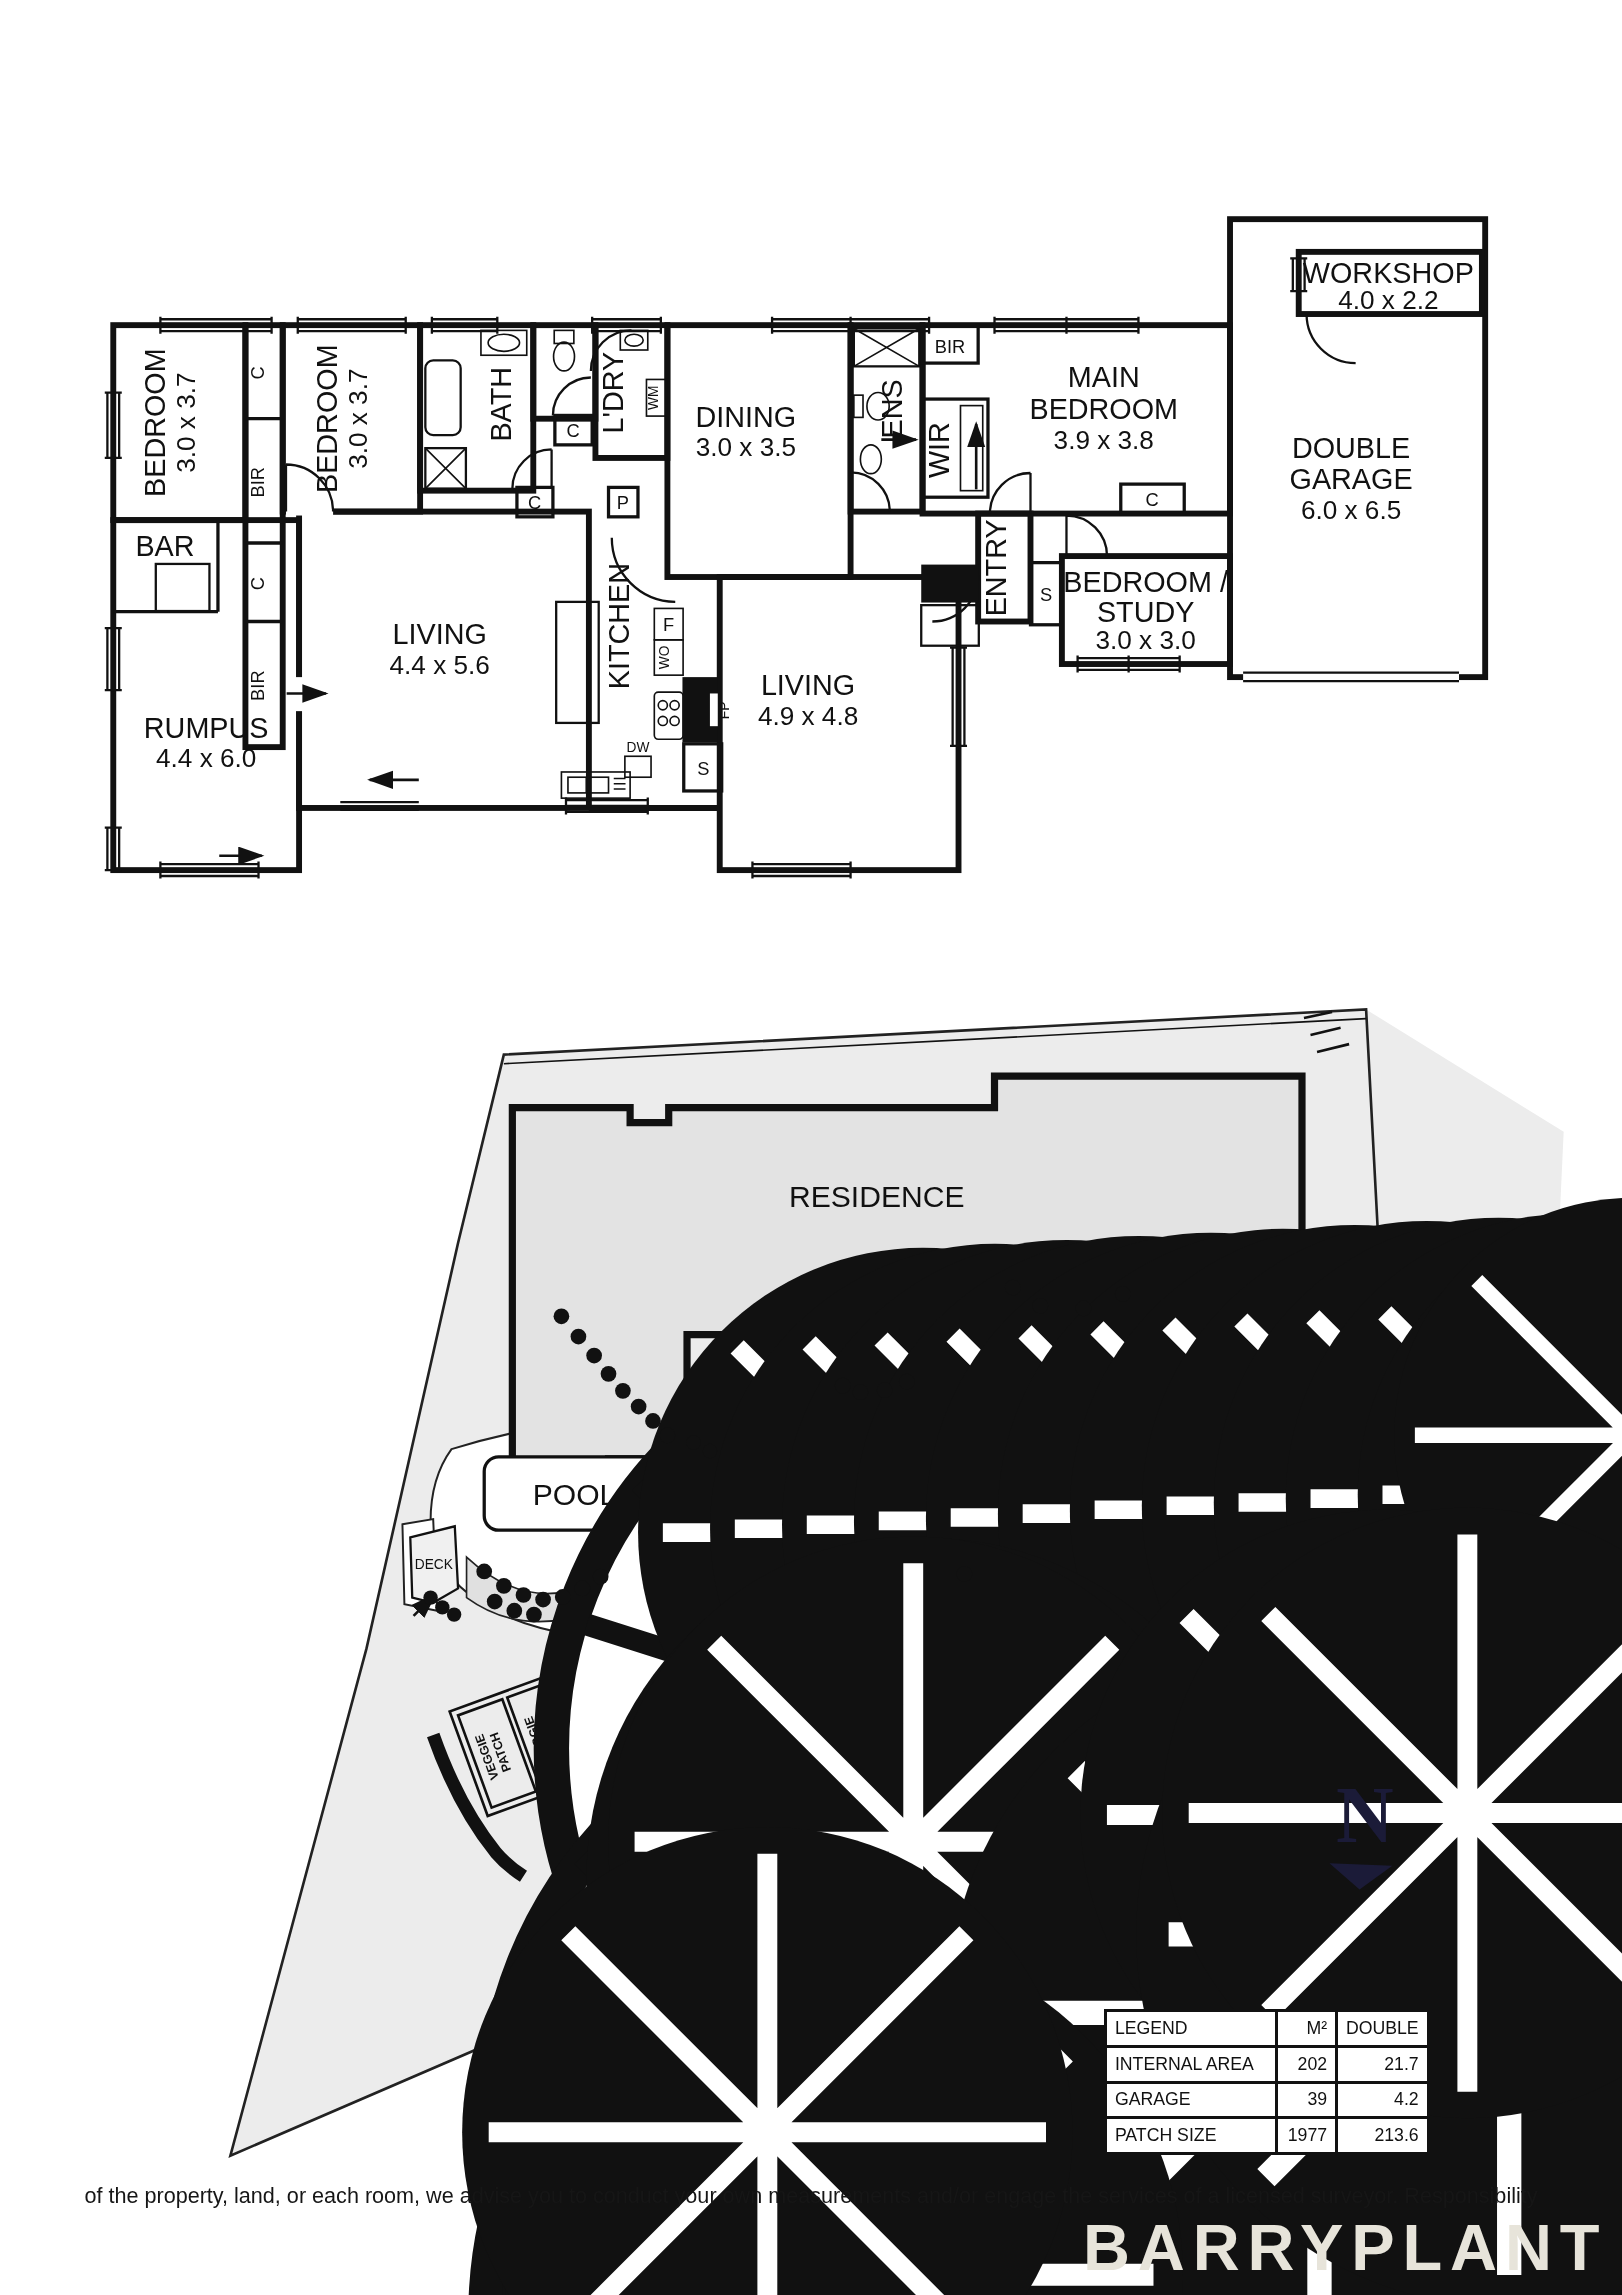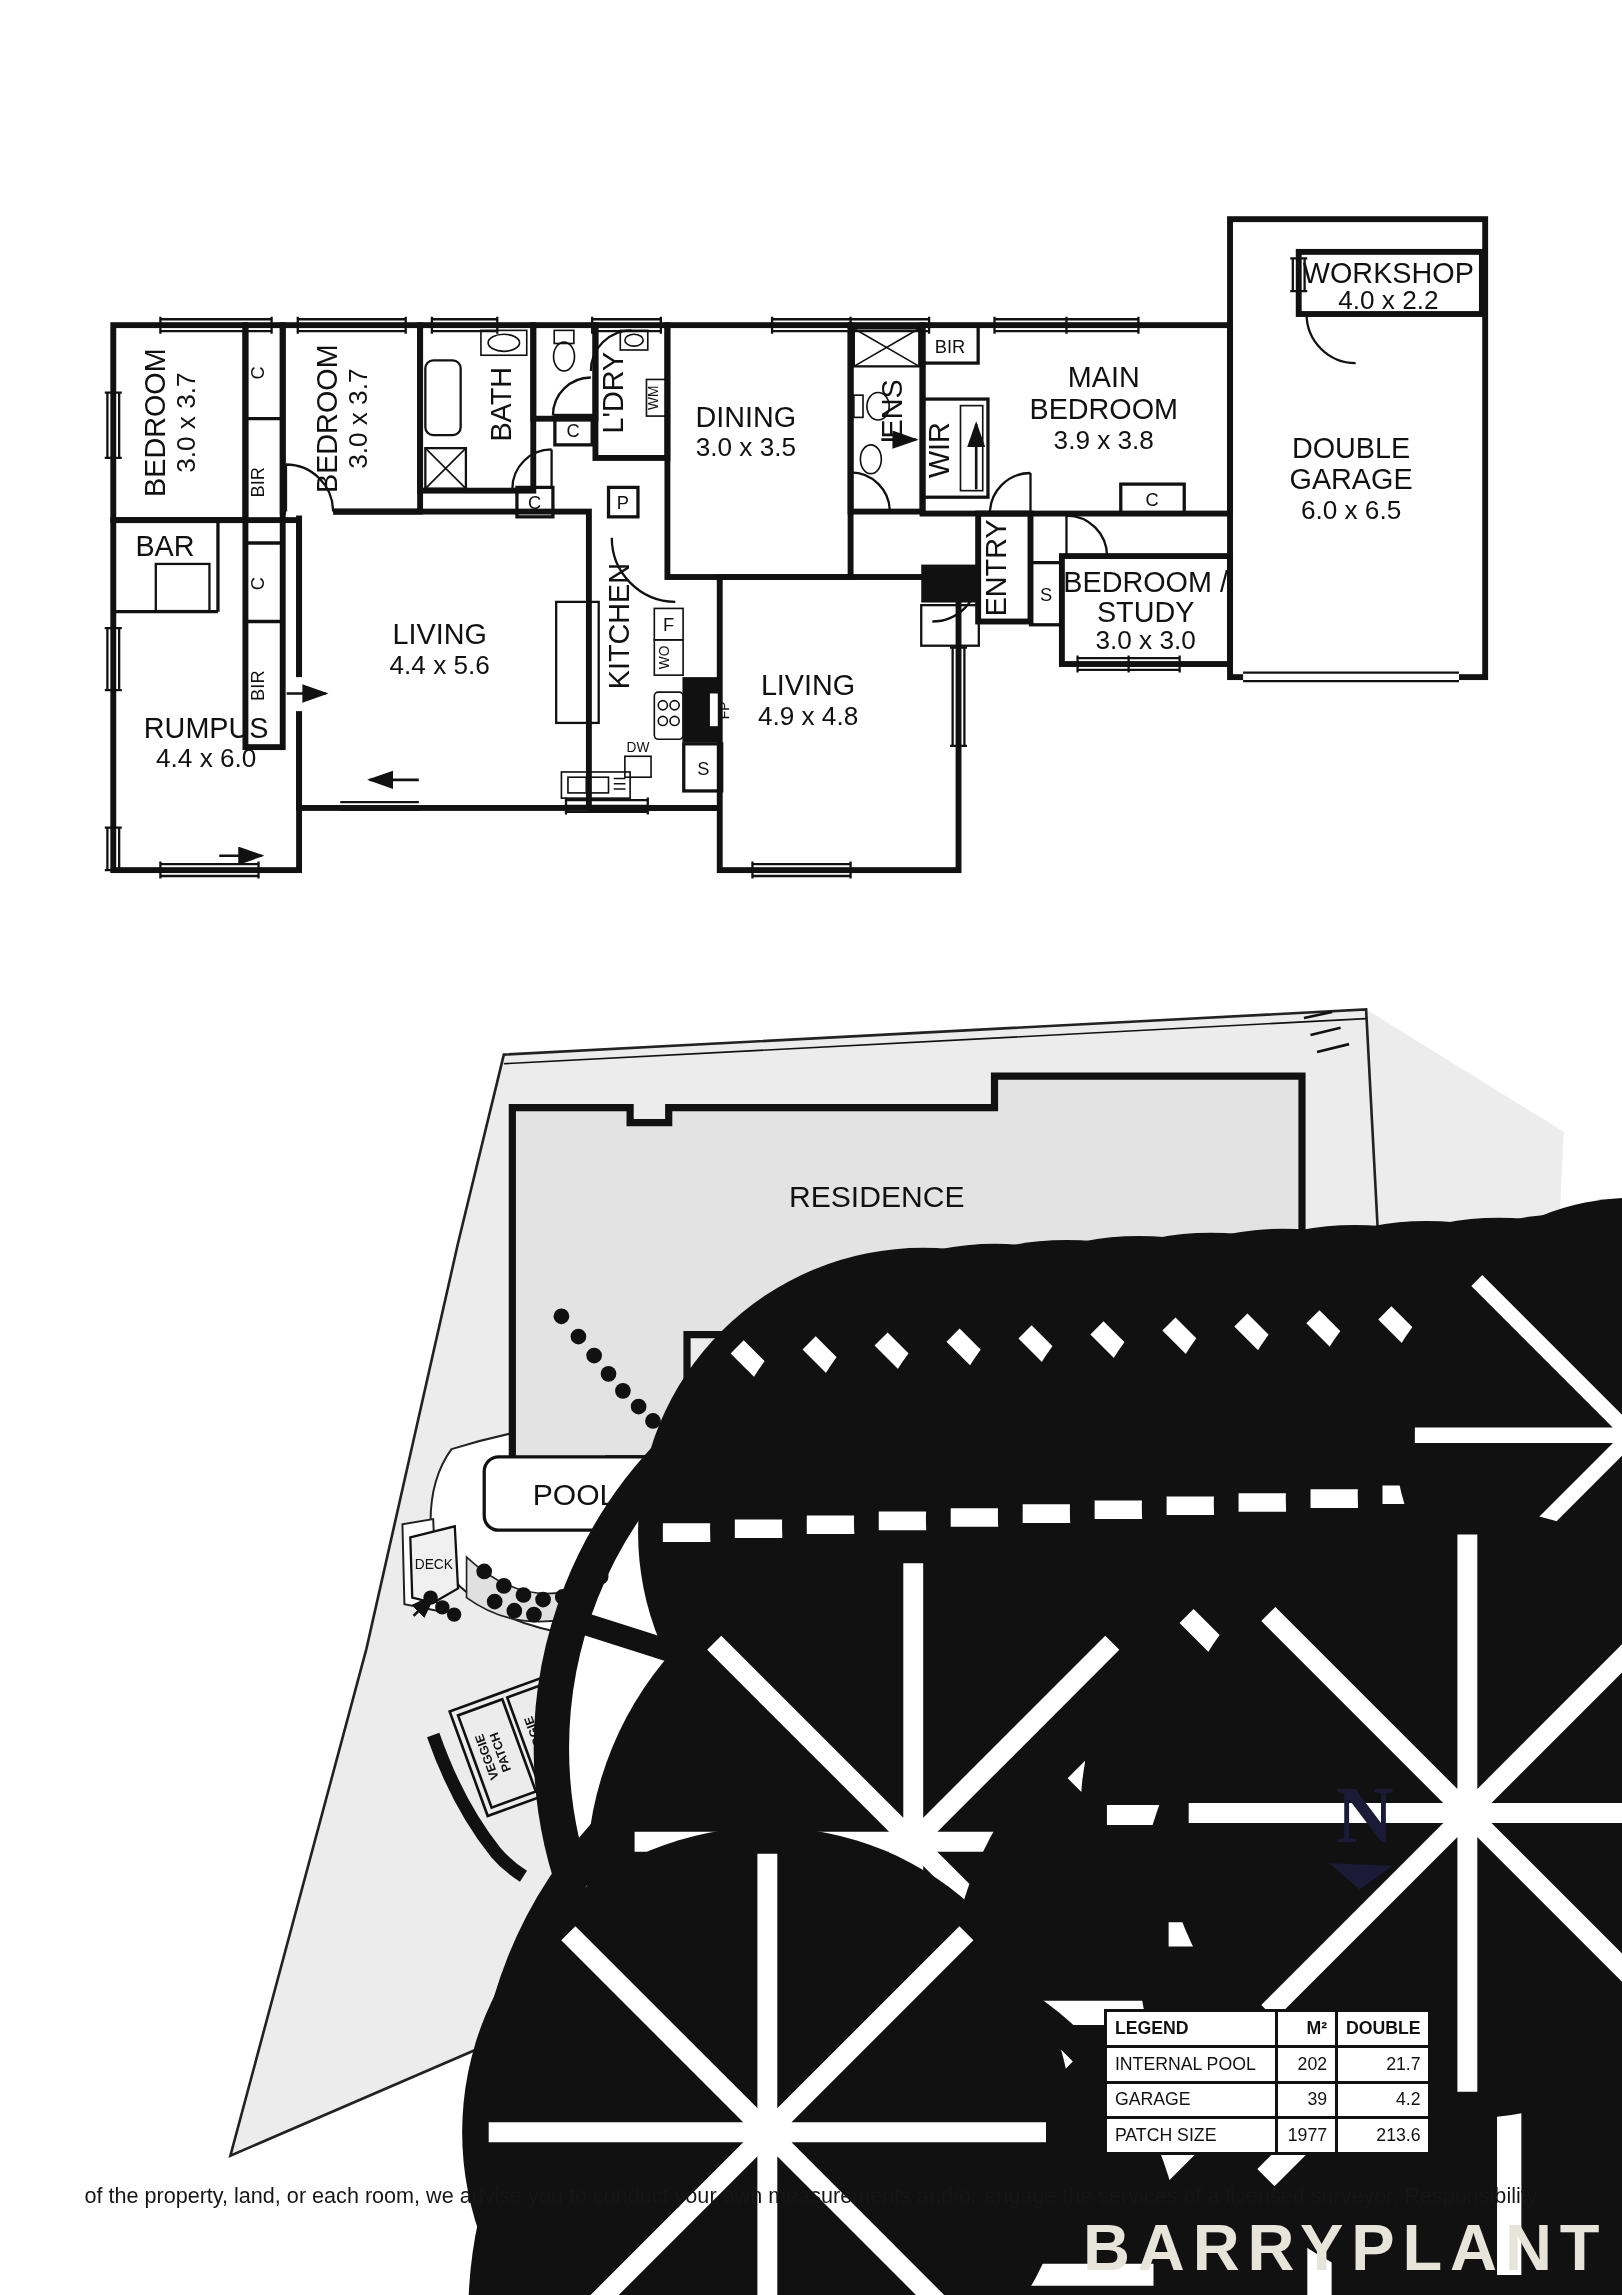--- a/index.html
+++ b/index.html
@@ -18,21 +18,21 @@
   .mid{text-anchor:middle}
   .lot{fill:#ececec;stroke:#222;stroke-width:4}
   .back{fill:#ececec}
   .white{fill:#fff;stroke:#222;stroke-width:3}
   .bed{fill:#e0e0e0;stroke:#222;stroke-width:2.5}
   .res{fill:#e3e3e3;stroke:#111;stroke-width:11}
   .sl{font-size:46px}
   .sls{font-size:21px}
   .legend-table{position:absolute;left:1104px;top:2009px;border-collapse:collapse;z-index:3}
   .legend-table td{border:3.3px solid #111;font-size:17.7px;color:#111;padding:5.9px 7.9px;background:#fff}
-  .legend-table .hd{font-weight:bold}
+  .legend-table .hd{font-weight:normal}
   .num{text-align:right}
   .disclaimer{position:absolute;top:2183px;left:0;width:1622px;text-align:center;font-size:21.6px;line-height:25px;color:#161616;z-index:2}
   .watermark{position:absolute;left:1083px;top:2210px;font-size:65px;font-weight:bold;letter-spacing:7.9px;color:#e7e4da;z-index:1;white-space:nowrap}
   .north-n{font-family:"Liberation Serif",serif;font-weight:bold;font-size:122px;fill:#1b1b38;text-anchor:middle}
 </style>
 </head>
 <body>
 
 <div id="page">
 
@@ -412,21 +412,21 @@
         <col style="width:60px">
         <col style="width:84px">
       </colgroup>
   <tbody>
         <tr>
     <td class="hd">LEGEND</td>
     <td class="hd num">M²</td>
     <td class="hd num">DOUBLE</td>
   </tr>
   <tr>
-    <td>INTERNAL POOL</td>
+    <td>INTERNAL AREA</td>
     <td class="num">202</td>
     <td class="num">21.7</td>
   </tr>
   <tr>
     <td>GARAGE</td>
     <td class="num">39</td>
     <td class="num">4.2</td>
   </tr>
   <tr>
     <td>PATCH SIZE</td>

